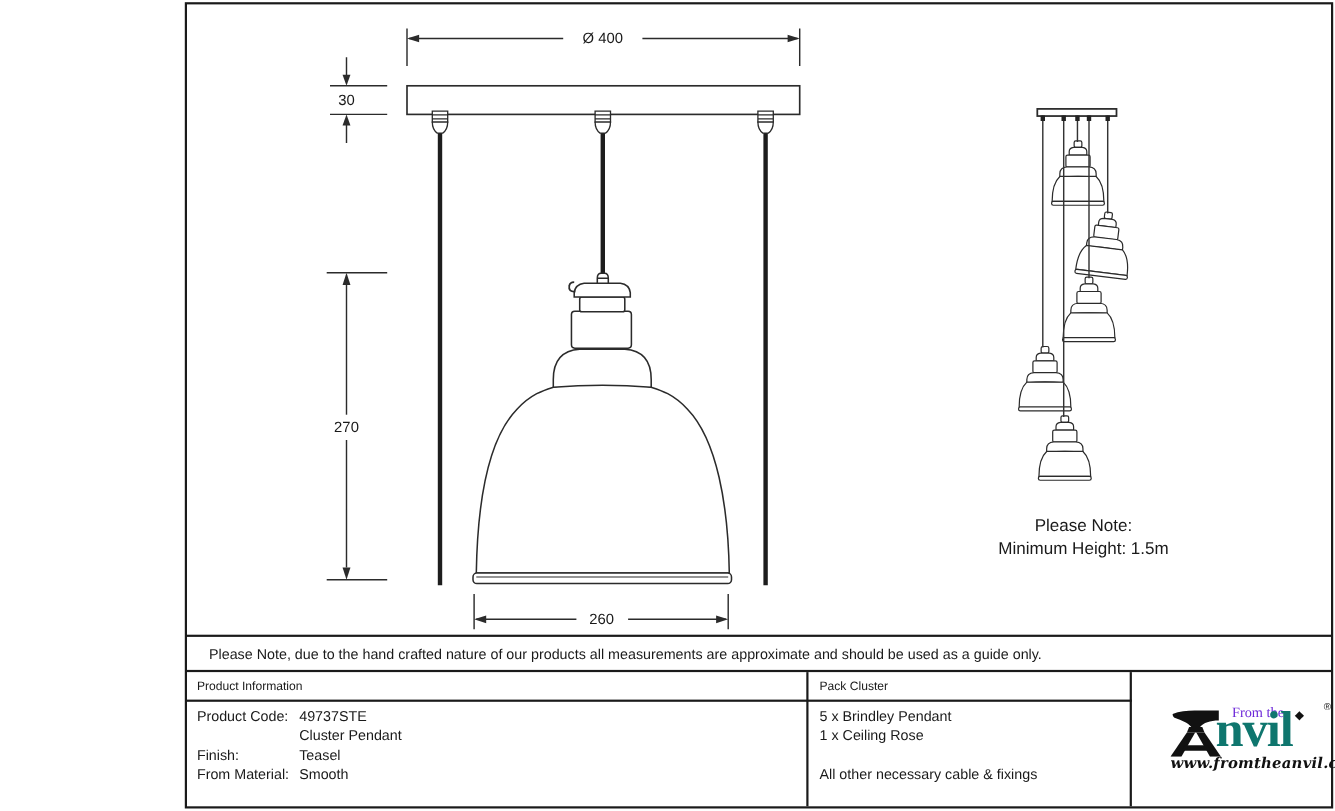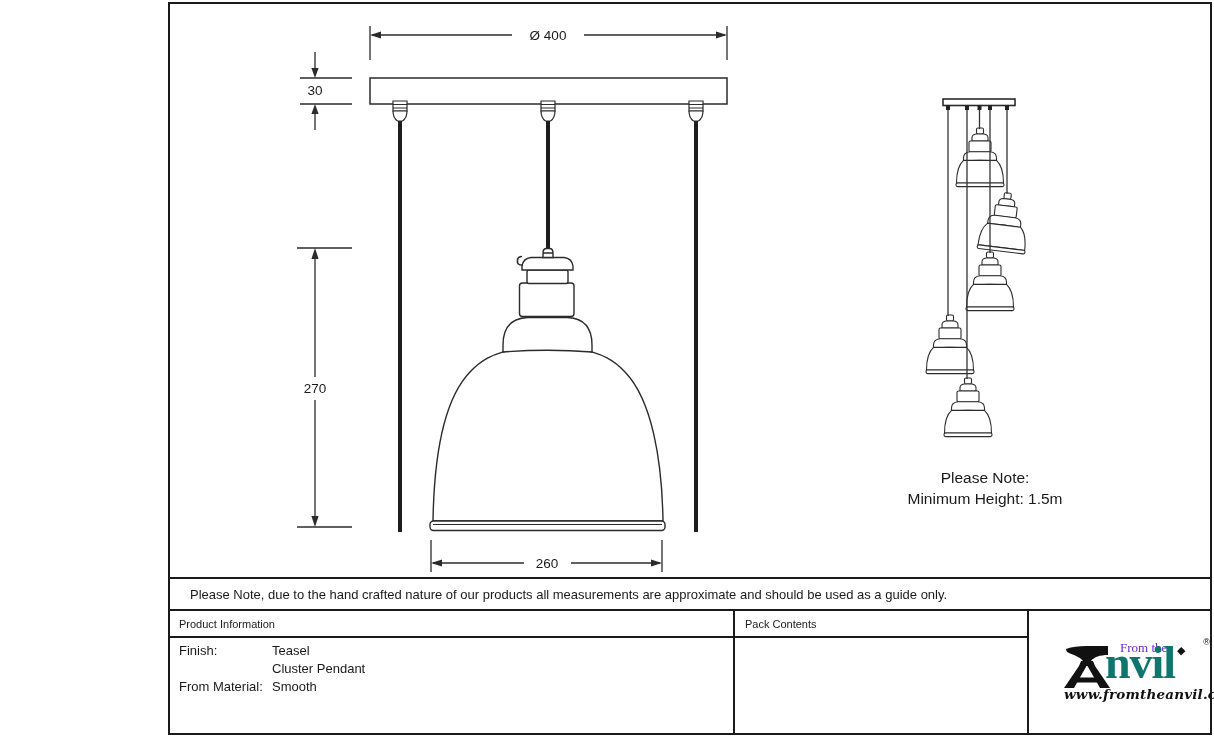--- a/index.html
+++ b/index.html
@@ -160,37 +160,47 @@
   <div class="note-row">
     <span>Please Note, due to the hand crafted nature of our products all measurements are approximate and should be used as a guide only.</span>
   </div>
 
   <div class="table-area">
     <div class="v-div d1"></div>
     <div class="v-div d2"></div>
     <div class="header-underline"></div>
 
     <div class="th t1">Product Information</div>
-    <div class="th t2">Pack Contents</div>
+    <div class="th t2">Pack Cluster</div>
 
     <div class="cell-body c1">
+      <div class="info-row">
+        <span class="info-label">Product Code:</span>
+        <span class="info-value">49737STE</span>
+      </div>
+      <div class="info-row">
+        <span class="info-label"></span>
+        <span class="info-value">Cluster Pendant</span>
+      </div>
       <div class="info-row">
         <span class="info-label">Finish:</span>
         <span class="info-value">Teasel</span>
       </div>
       <div class="info-row">
-        <span class="info-label"></span>
-        <span class="info-value">Cluster Pendant</span>
-      </div>
-      <div class="info-row">
         <span class="info-label">From Material:</span>
         <span class="info-value">Smooth</span>
       </div>
     </div>
 
+    <div class="cell-body c2">
+      <div class="pack-line">5 x Brindley Pendant</div>
+      <div class="pack-line">1 x Ceiling Rose</div>
+      <div class="pack-line"></div>
+      <div class="pack-line">All other necessary cable &amp; fixings</div>
+    </div>
 
     <div class="logo">
       <svg class="logo-anvil-a" width="46" height="48" viewBox="0 0 46 48">
         <g fill="#111">
           <path d="M2,9 C8,6.8 15,6 22,6 L44,6 L44,15 C36,15 30,17 27,21 L19,21 C16,17 9.5,14.8 5,13 C3,12.2 2,11 2,9 Z"></path>
           <path d="M17,21 L29,21 L31,26 L15,26 Z"></path>
           <path d="M15,26 L22.5,26 L10,48 L0,48 Z"></path>
           <path d="M23.5,26 L31,26 L46,48 L36,48 Z"></path>
           <path d="M13,37.5 L34,37.5 L36.5,42.5 L10.5,42.5 Z"></path>
         </g>

